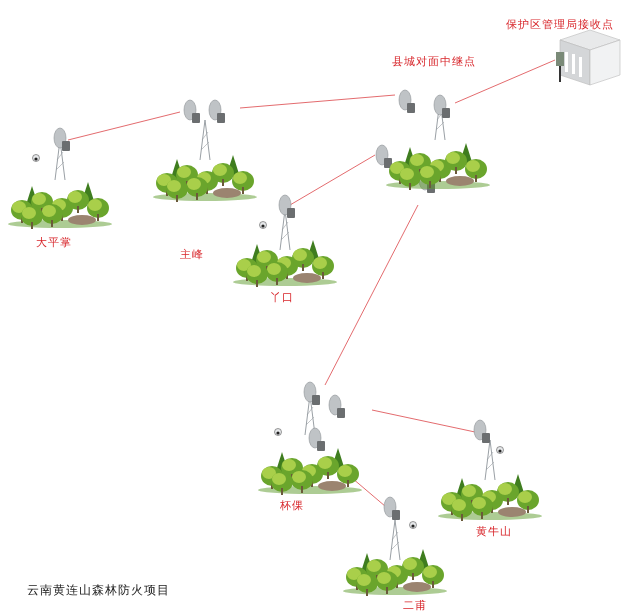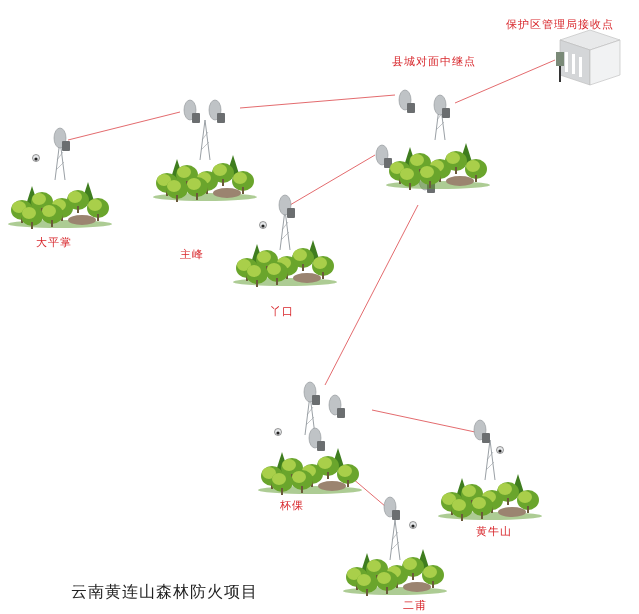--- a/index.html
+++ b/index.html
@@ -1,20 +1,20 @@
 <!DOCTYPE html>
 <html><head>
 <meta charset="utf-8">
 <style>
   html, body { margin: 0; padding: 0; background: #ffffff; }
   body { width: 639px; height: 614px; position: relative; overflow: hidden;
          font-family: "DejaVu Sans", "Liberation Sans", sans-serif; }
   #canvas { position: absolute; left: 0; top: 0; width: 639px; height: 614px; }
   .label { position: absolute; color: #d8262b; font-size: 11px; white-space: nowrap; letter-spacing: 1px; }
-  .title { position: absolute; left: 27px; top: 582px; font-size: 16px; color: #222; letter-spacing: 1px; margin-left: 44px; }
+  .title { position: absolute; left: 27px; top: 582px; font-size: 12px; color: #222; letter-spacing: 1px; }
 </style>
 </head>
 <body>
 
 <svg id="canvas" viewBox="0 0 639 614" xmlns="http://www.w3.org/2000/svg">
   <defs>
     <g id="tree">
       <ellipse cx="0" cy="0" rx="11" ry="10" fill="#6aa52c"></ellipse>
       <ellipse cx="-3" cy="-3" rx="7" ry="6" fill="#a9cf4a"></ellipse>
       <rect x="-1" y="6" width="2" height="7" fill="#6b5a3a"></rect>
@@ -118,18 +118,18 @@
     <use href="#dish" x="-5" y="-58"></use>
     <use href="#camera" x="18" y="-40"></use>
     <use href="#forest" x="0" y="4"></use>
   </g>
 </svg>
 
 <div class="label" style="left:506px;top:17px;">保护区管理局接收点</div>
 <div class="label" style="left:392px;top:54px;">县城对面中继点</div>
 <div class="label" style="left:36px;top:235px;">大平掌</div>
 <div class="label" style="left:180px;top:207px;margin-top:40px;">主峰</div>
-<div class="label" style="left:270px;top:304px;">丫口</div>
+<div class="label" style="left:270px;top:290px;">丫口</div>
 <div class="label" style="left:280px;top:498px;">杯倮</div>
 <div class="label" style="left:476px;top:524px;">黄牛山</div>
 <div class="label" style="left:403px;top:598px;">二甫</div>
 
 <div class="title">云南黄连山森林防火项目</div>
 
 </body></html>

